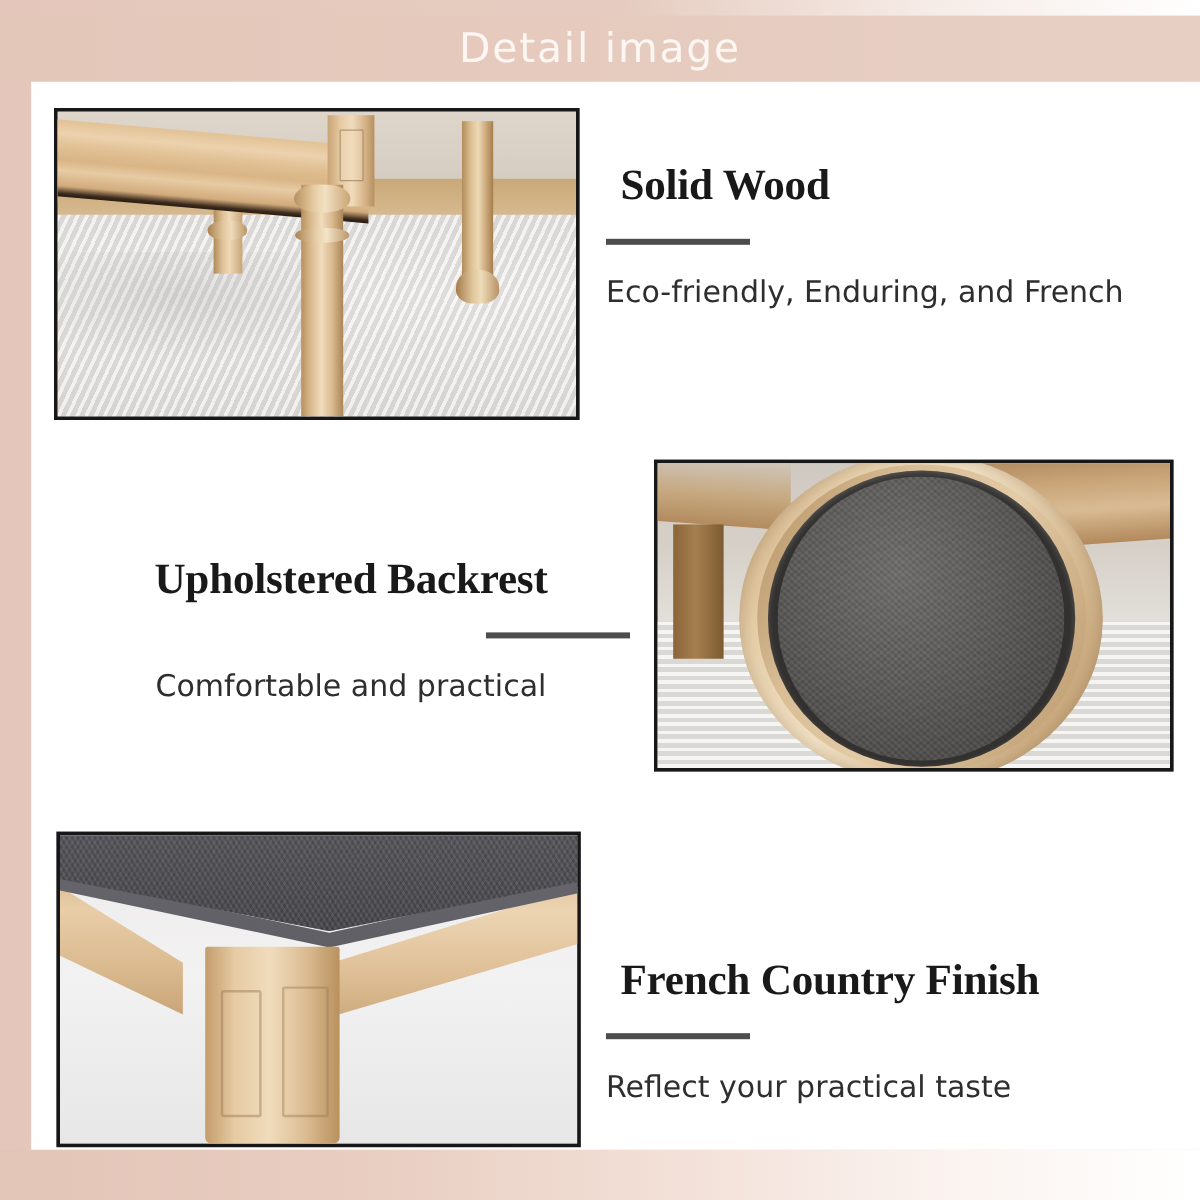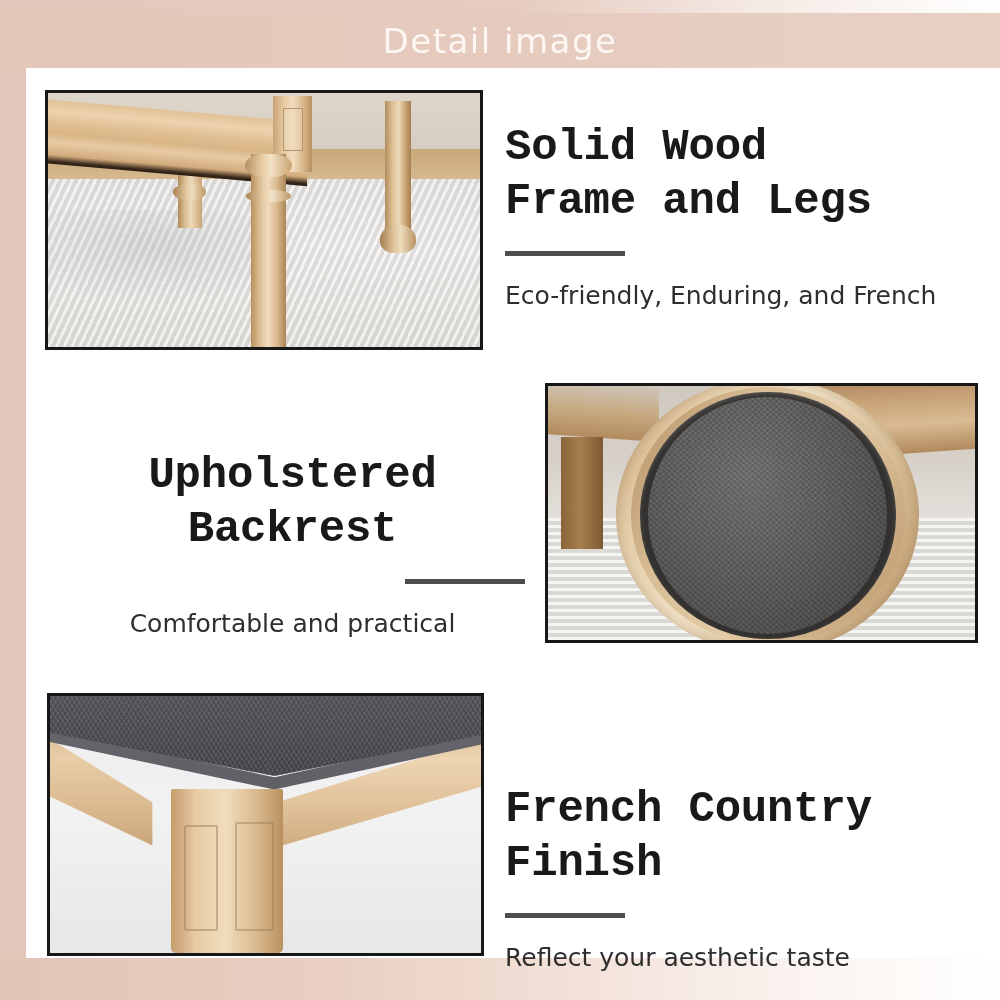--- a/index.html
+++ b/index.html
@@ -258,27 +258,27 @@
     border-radius: 2px;
   }
 
   
   .text-block { position: absolute; }
   .tb-1 { left: 505px; top: 120px;  width: 470px; text-align: left; }
   .tb-2 { left: 60px;  top: 448px;  width: 465px; text-align: center; }
   .tb-3 { left: 505px; top: 782px;  width: 470px; text-align: left; }
 
   .tb-title {
-    margin: 0;
-    font-size: 44px;
+    margin: 12px;
+    font-size: 36px;
     font-weight: 700;
     color: #191919;
     line-height: 1.23;
     letter-spacing: -0.2px;
-    font-family: Liberation Mono, monospace;
+    font-family: Liberation Serif, serif;
   }
   .tb-divider {
     height: 5px;
     width: 120px;
     background: #4d4d4d;
     border: 0;
     margin: 23px 0 0 0;
   }
   .tb-2 .tb-divider { margin-left: auto; margin-right: 0; }
   .tb-sub {
@@ -317,21 +317,21 @@
       <div class="p1-apron"></div>
       <div class="p1-post"></div>
       <div class="p1-post-panel"></div>
       <div class="p1-leg-front"></div>
       <div class="p1-leg-front-knob"></div>
       <div class="p1-leg-front-ring"></div>
     </div>
   </div>
 
   <div class="text-block tb-1">
-    <h2 class="tb-title"><span>Solid Wood</span><br><span>Frame and Legs</span></h2>
+    <h2 class="tb-title"><span>Solid Wood</span><br></h2>
     <div class="tb-divider"></div>
     <p class="tb-sub">Eco-friendly, Enduring, and French</p>
   </div>
 
   <div class="photo photo-2">
     <div class="ph-inner">
       <div class="p2-bg"></div>
       <div class="p2-rug"></div>
       <div class="p2-table-left"></div>
       <div class="p2-leg-left"></div>
@@ -360,16 +360,16 @@
       <div class="p3-cushion"></div>
       <div class="p3-corner-post"></div>
       <div class="p3-post-panel-l"></div>
       <div class="p3-post-panel-r"></div>
     </div>
   </div>
 
   <div class="text-block tb-3">
     <h2 class="tb-title">French Country Finish</h2>
     <div class="tb-divider"></div>
-    <p class="tb-sub">Reflect your aesthetic taste</p>
+    <p class="tb-sub">Reflect your practical taste</p>
   </div>
 
 </div>
 
 </body></html>

